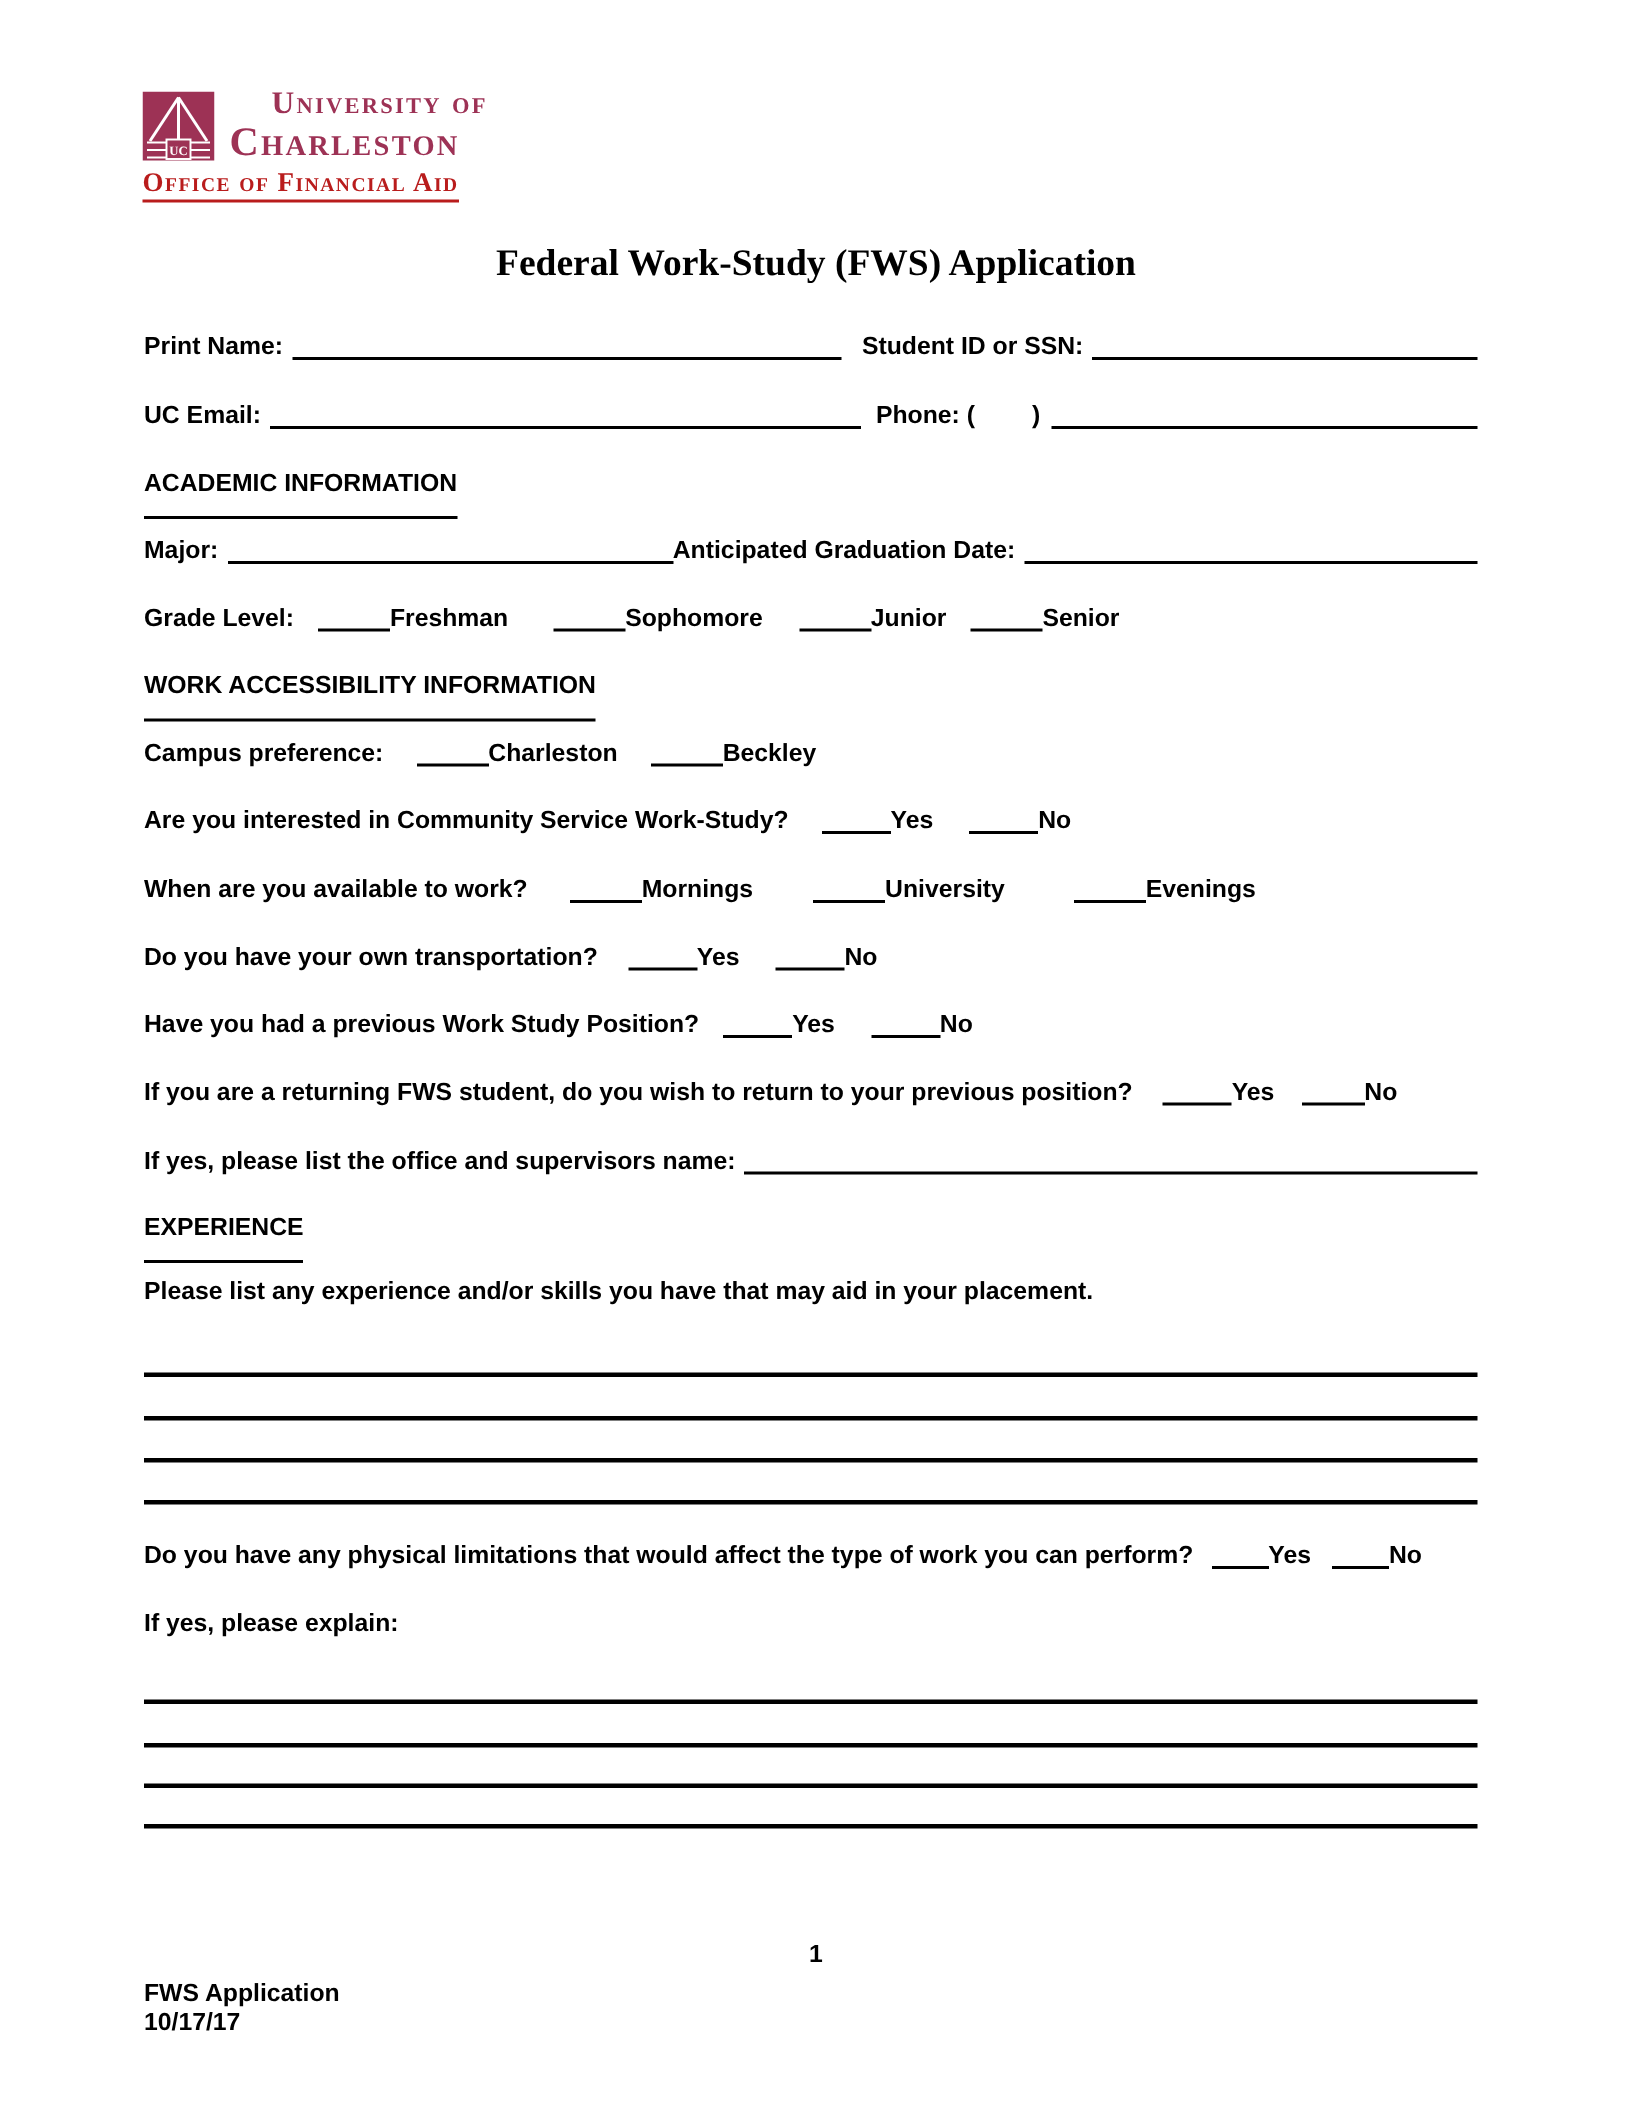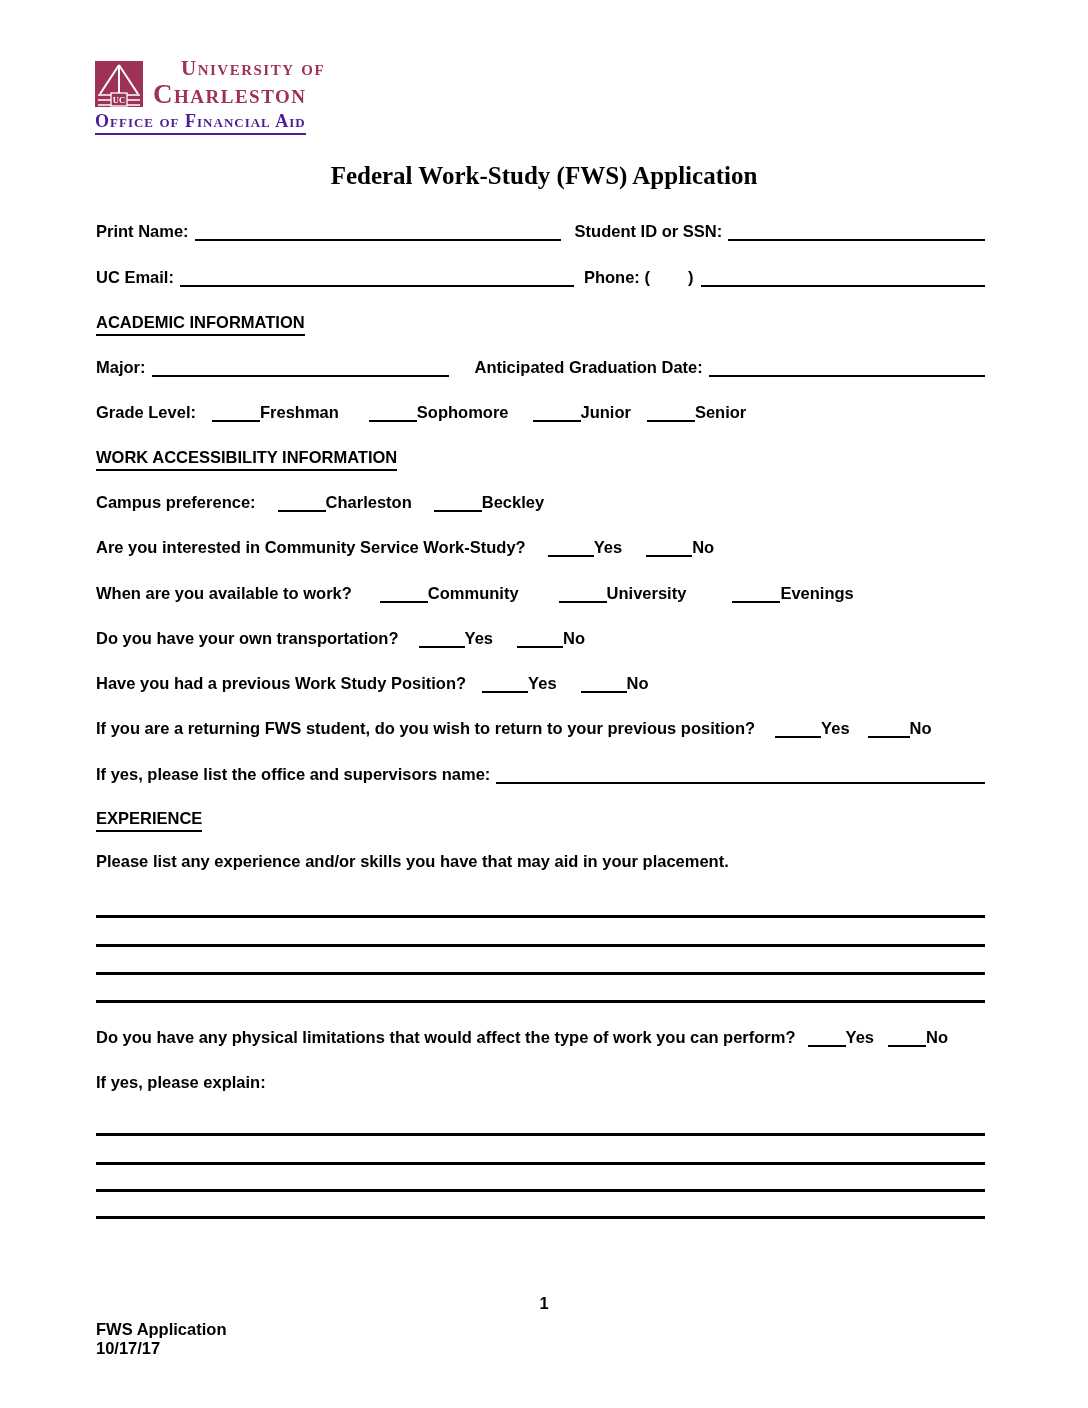--- a/index.html
+++ b/index.html
@@ -38,21 +38,21 @@
     position:absolute;left:96px;right:103px;
     display:flex;align-items:baseline;
     font-size:16.5px;line-height:21px;white-space:nowrap;
   }
   .blank{
     display:inline-block;height:1px;
     border-bottom:2px solid #000;
     position:relative;top:4px;
   }
   .grow{flex:1 1 auto;}
-  .heading span{border-bottom:2px solid #000;padding-bottom:1px;}
+  .heading span{border-bottom:2px solid #000;padding-bottom:11px;}
   .paren-gap{display:inline-block;width:38px;}
   
   .rule{position:absolute;left:96px;width:889px;height:0;border-top:3px solid #000;}
   
   .page-num{position:absolute;left:0;right:0;top:1294px;text-align:center;font-size:16.5px;}
   .footer{position:absolute;left:96px;right:103px;top:1320px;display:flex;justify-content:space-between;font-size:16.5px;flex-direction:column;}
   .footer .date{margin-right:18px;}
 </style>
 </head>
 <body>
@@ -72,21 +72,21 @@
         <path d="M3 39 H45"></path>
         <path d="M3 44 H45"></path>
       </g>
       <rect x="16" y="32" width="16" height="13" fill="#9d3255" stroke="#ffffff" stroke-width="1.3"></rect>
       <text x="24" y="42" font-size="8.5" fill="#ffffff" text-anchor="middle" font-family="Liberation Serif, serif" font-weight="bold">UC</text>
     </svg>
     <div class="logo-name" style="color:#9d3255">
       <div class="l1">University of</div>
       <div class="l2">Charleston</div>
     </div>
-    <div class="logo-dept" style="color:#4c1d95">Office of Financial Aid</div>
+    <div class="logo-dept" style="color:#b91c1c">Office of Financial Aid</div>
   </div>
 
   <div class="title">Federal Work-Study (FWS) Application</div>
 
   <div class="row" style="top:221px">
     <span>Print Name:</span>
     <span class="blank" style="width:366px;margin-left:6px"></span>
     <span style="margin-left:14px">Student ID or SSN:</span>
     <span class="blank grow" style="margin-left:6px"></span>
   </div>
@@ -100,21 +100,21 @@
     <span class="blank grow" style="margin-left:8px"></span>
   </div>
 
   <div class="row heading" style="top:312px">
     <span>ACADEMIC INFORMATION</span>
   </div>
 
   <div class="row" style="top:357px">
     <span>Major:</span>
     <span class="blank" style="width:297px;margin-left:6px"></span>
-    <span style="margin-left:26px">Anticipated Graduation Date:</span>
+    <span style="">Anticipated Graduation Date:</span>
     <span class="blank grow" style="margin-left:6px"></span>
   </div>
 
   <div class="row" style="top:402px">
     <span>Grade Level:</span>
     <span class="blank" style="width:48px;margin-left:16px"></span>
     <span>Freshman</span>
     <span class="blank" style="width:48px;margin-left:30px"></span>
     <span>Sophomore</span>
     <span class="blank" style="width:48px;margin-left:24px"></span>
@@ -139,21 +139,21 @@
     <span>Are you interested in Community Service Work-Study?</span>
     <span class="blank" style="width:46px;margin-left:22px"></span>
     <span>Yes</span>
     <span class="blank" style="width:46px;margin-left:24px"></span>
     <span>No</span>
   </div>
 
   <div class="row" style="top:583px">
     <span>When are you available to work?</span>
     <span class="blank" style="width:48px;margin-left:28px"></span>
-    <span>Community</span>
+    <span>Mornings</span>
     <span class="blank" style="width:48px;margin-left:40px"></span>
     <span>University</span>
     <span class="blank" style="width:48px;margin-left:46px"></span>
     <span>Evenings</span>
   </div>
 
   <div class="row" style="top:628px">
     <span>Do you have your own transportation?</span>
     <span class="blank" style="width:46px;margin-left:20px"></span>
     <span>Yes</span>

